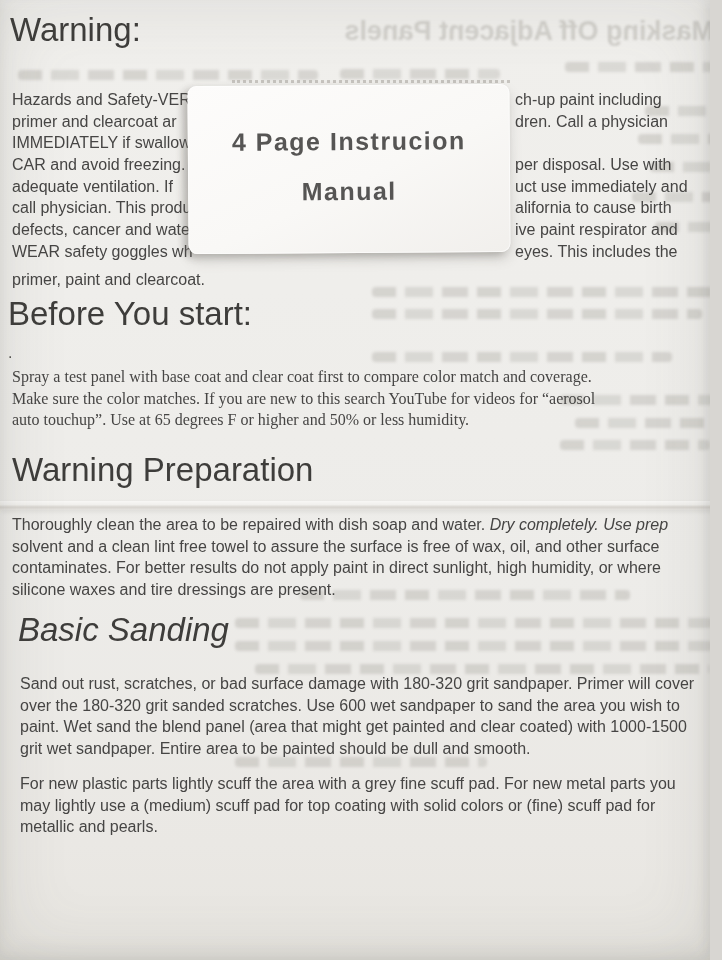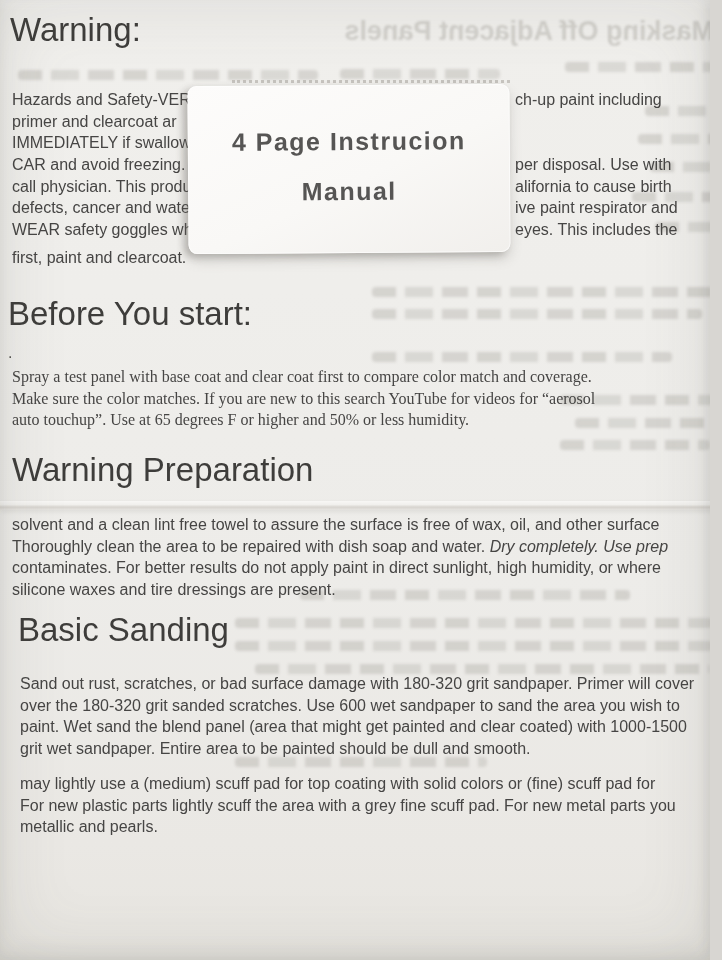--- a/index.html
+++ b/index.html
@@ -106,74 +106,79 @@
 
   <div class="h1" style="left:10px;top:10px;">Warning:</div>
 
   <div class="para" style="left:12px;top:89px;width:706px;">
     <div class="row">
       <span class="frag-left">Hazards and Safety-VERY</span>
       <span class="frag-right">ch-up paint including</span>
     </div>
     <div class="row">
       <span class="frag-left">primer and clearcoat ar</span>
+      <span class="frag-right">dren. Call a physician</span>
     </div>
     <div class="row">
       <span class="frag-left">IMMEDIATELY if swallow</span>
     </div>
     <div class="row">
       <span class="frag-left">CAR and avoid freezing.</span>
       <span class="frag-right">per disposal. Use with</span>
+    </div>
+    <div class="row">
+      <span class="frag-left">adequate ventilation. If</span>
+      <span class="frag-right">uct use immediately and</span>
     </div>
     <div class="row">
       <span class="frag-left">call physician. This produ</span>
       <span class="frag-right">alifornia to cause birth</span>
     </div>
     <div class="row">
       <span class="frag-left">defects, cancer and water</span>
       <span class="frag-right">ive paint respirator and</span>
     </div>
     <div class="row">
       <span class="frag-left">WEAR safety goggles wh</span>
       <span class="frag-right">eyes. This includes the</span>
     </div>
-    <div class="ln" style="margin-top:6px;">first, paint and clearcoat.</div>
+    <div class="ln" style="margin-top:6px;">primer, paint and clearcoat.</div>
   </div>
 
   <div class="perforation"></div>
   <div class="sticker">
     <div class="sticker-line1">4 Page Instrucion</div>
     <div class="sticker-line2">Manual</div>
   </div>
 
   <div class="h1" style="left:8px;top:294px;">Before You start:</div>
   <div class="stray-dot" style="left:8px;top:344px;">.</div>
   <div class="para" style="left:12px;top:366px;width:706px;font-family:Liberation Serif, serif;">
     <div class="ln">Spray a test panel with base coat and clear coat first to compare color match and coverage.</div>
     <div class="ln">Make sure the color matches.  If you are new to this search YouTube for videos for “aerosol</div>
     <div class="ln">auto touchup”.  Use at 65 degrees F or higher and 50% or less humidity.</div>
   </div>
 
   <div class="h1" style="left:12px;top:450px;">Warning Preparation</div>
   <div class="sheet-edge"></div>
   <div class="para" style="left:12px;top:514px;width:710px;">
+    <div class="ln"><span>Thoroughly clean the area to be repaired with dish soap and water.  </span><span class="em">Dry completely. Use prep</span></div>
     <div class="ln">solvent and a clean lint free towel to assure the surface is free of wax, oil, and other surface</div>
-    <div class="ln"><span>Thoroughly clean the area to be repaired with dish soap and water.  </span><span class="em">Dry completely. Use prep</span></div>
     <div class="ln">contaminates. For better results do not apply paint in direct sunlight, high humidity, or where</div>
     <div class="ln">silicone waxes and tire dressings are present.</div>
   </div>
 
-  <div class="h1" style="left:18px;top:610px;">Basic Sanding</div>
+  <div class="h1" style="left:18px;top:610px;font-style:italic;">Basic Sanding</div>
   <div class="para" style="left:20px;top:673px;width:700px;">
     <div class="ln">Sand out rust, scratches, or bad surface damage with 180-320 grit sandpaper. Primer will cover</div>
     <div class="ln">over the 180-320 grit sanded scratches. Use 600 wet sandpaper to sand the area you wish to</div>
     <div class="ln">paint. Wet sand the blend panel (area that might get painted and clear coated) with 1000-1500</div>
     <div class="ln">grit wet sandpaper. Entire area to be painted should be dull and smooth.</div>
   </div>
 
   <div class="para" style="left:20px;top:773px;width:700px;">
+    <div class="ln">For new plastic parts lightly scuff the area with a grey fine scuff pad. For new metal parts you</div>
     <div class="ln">may lightly use a (medium) scuff pad for top coating with solid colors or (fine) scuff pad for</div>
-    <div class="ln">For new plastic parts lightly scuff the area with a grey fine scuff pad. For new metal parts you</div>
     <div class="ln">metallic and pearls.</div>
   </div>
 
   <div class="vignette"></div>
 </div>
 
 </body></html>

